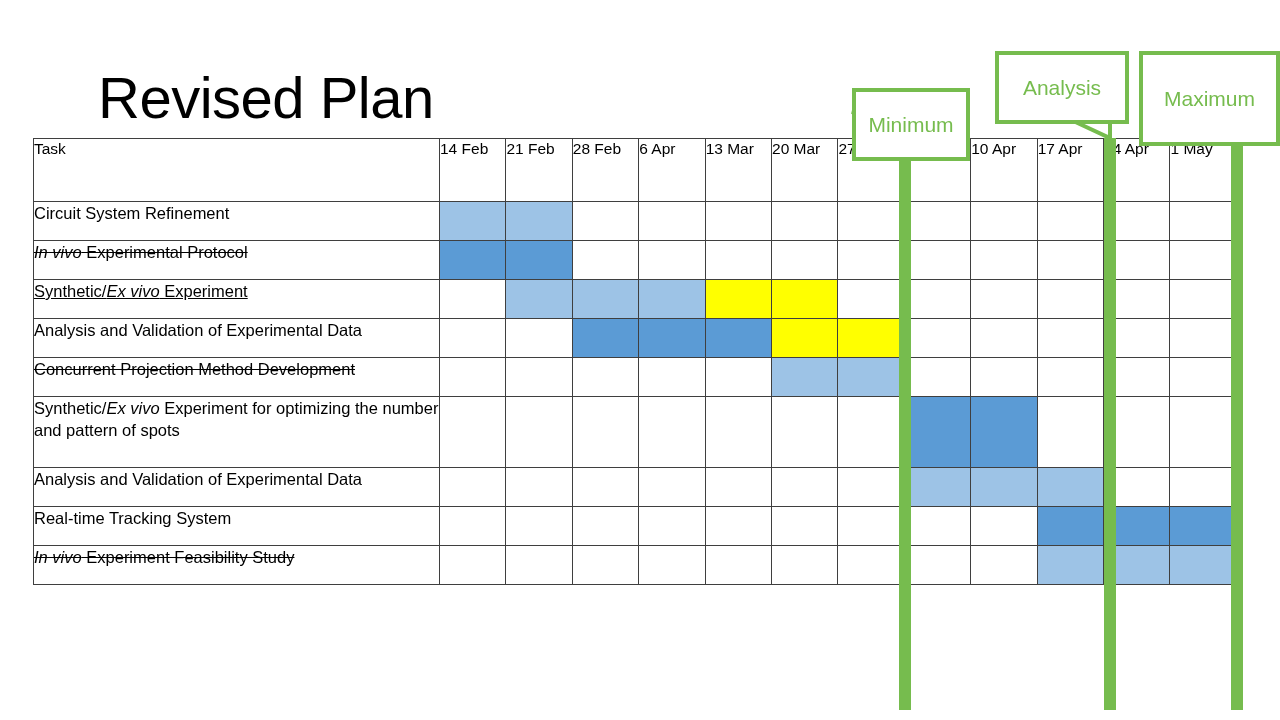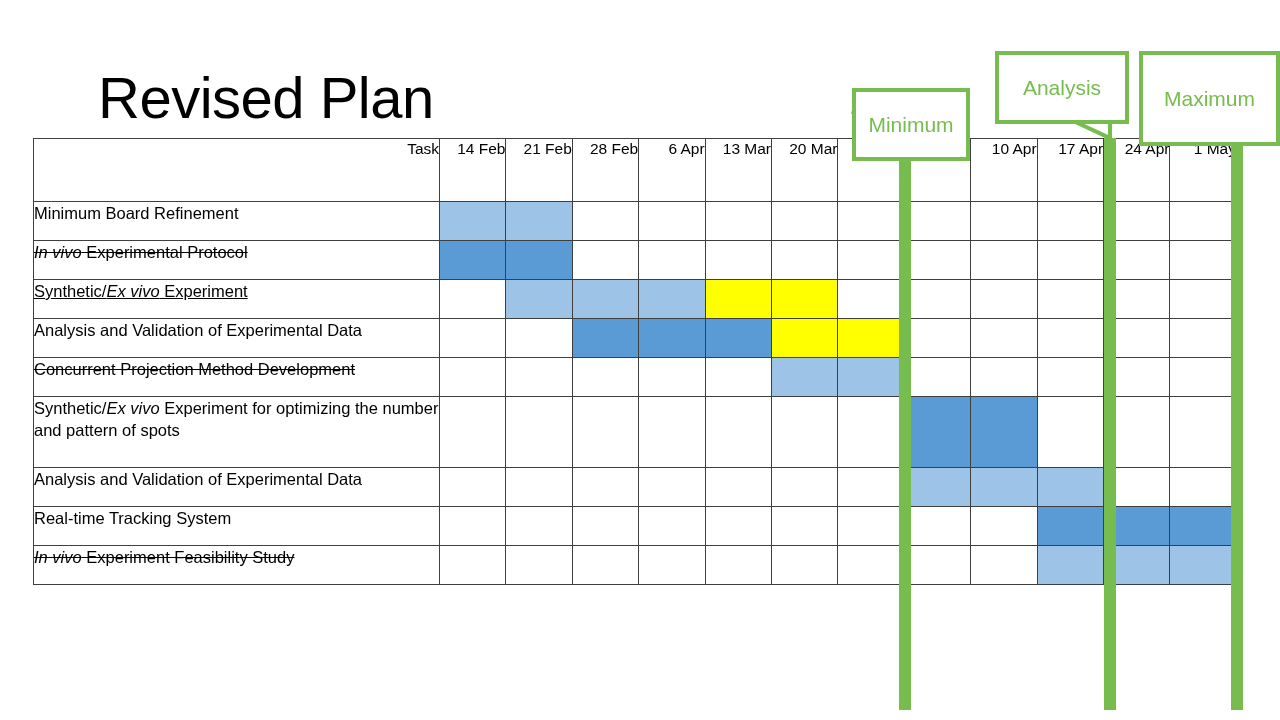--- a/index.html
+++ b/index.html
@@ -49,21 +49,21 @@
     font-size: 16.5px;
     line-height: 22px;
     color: #000000;
     text-align: left;
   }
   .date-cell {
     padding: 5px 0 0 5px;
     font-size: 15.5px;
     line-height: 20px;
     color: #000000;
-    text-align: right;
+    text-align: left;
     font-weight: 400;
   }
   .strike { text-decoration: line-through; }
   .ital { font-style: italic; }
 
   
   tr.r-head td { height: 62px; }
   tr.r-1 td, tr.r-2 td, tr.r-3 td { height: 38px; }
   tr.r-4 td { height: 38px; text-decoration: underline; }
   tr.r-5 td { height: 38px; }
@@ -141,21 +141,21 @@
       <td class="date-cell">27 Mar</td>
       <td class="date-cell">3 Apr</td>
       <td class="date-cell">10 Apr</td>
       <td class="date-cell">17 Apr</td>
       <td class="date-cell">24 Apr</td>
       <td class="date-cell">1 May</td>
     </tr>
 
 
     <tr class="r-2">
-      <td class="task-cell">Minimum Board Refinement</td>
+      <td class="task-cell">Circuit System Refinement</td>
     <td class="f-light"></td>
         <td class="f-light"></td>
         <td></td>
         <td></td>
         <td></td>
         <td></td>
         <td></td>
         <td></td>
         <td></td>
         <td></td>

